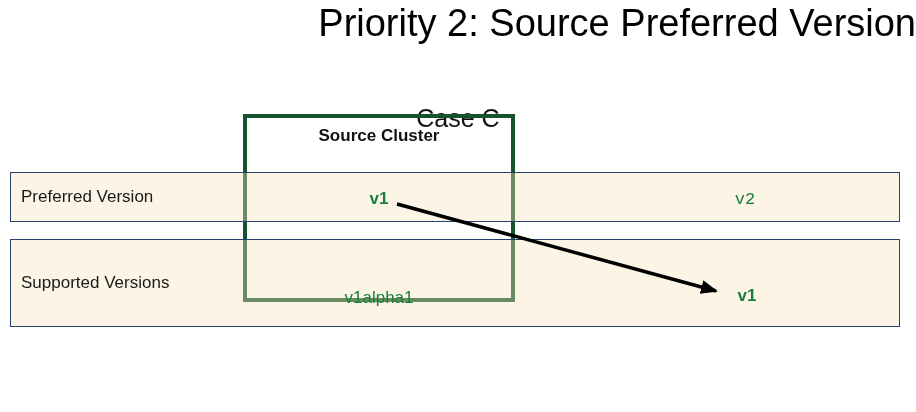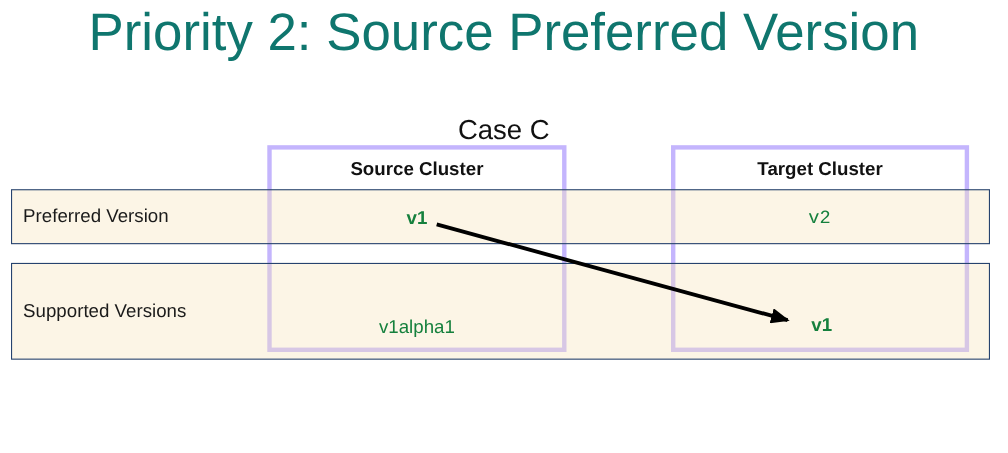--- a/index.html
+++ b/index.html
@@ -14,42 +14,42 @@
     height: 412px;
     background: #ffffff;
     overflow: hidden;
     color: #1a1a1a;
   }
   .title {
     position: absolute;
     top: 2px;
     left: 0;
     width: 100%;
-    text-align: center;
-    font-size: 48px;
+    text-align: right;
+    font-size: 38px;
     font-weight: 400;
     letter-spacing: 0px;
-    color: #0f766e;
+    color: #000000;
   }
   .subtitle {
     position: absolute;
     top: 56px;
     left: 0;
     width: 100%;
     text-align: center;
     font-size: 25px;
     font-weight: 400;
     color: #111111;
     margin-top: 48px;
   }
   .cluster-box {
     position: absolute;
-    top: 132px;
+    top: 114px;
     height: 188px;
-    border: 4px solid #c4b5fd;
+    border: 4px solid #14532d;
     box-sizing: border-box;
     background: transparent;
     z-index: 1;
   }
   .cluster-box.source { left: 243px; width: 272px; }
   .cluster-box.target { left: 610px; width: 271px; }
   .cluster-header {
     margin-top: 8px;
     text-align: center;
     font-size: 17px;
@@ -103,23 +103,20 @@
 
 <div class="canvas">
 
   <div class="title">Priority 2: Source Preferred Version</div>
   <div class="subtitle">Case C</div>
 
   <div class="cluster-box source">
     <div class="cluster-header">Source Cluster</div>
   </div>
 
-  <div class="cluster-box target">
-    <div class="cluster-header">Target Cluster</div>
-  </div>
 
   <div class="band-row preferred">
     <span class="row-label">Preferred Version</span>
   </div>
 
   <div class="band-row supported">
     <span class="row-label">Supported Versions</span>
   </div>
 
   <span class="cell-value bold val-src-preferred">v1</span>

